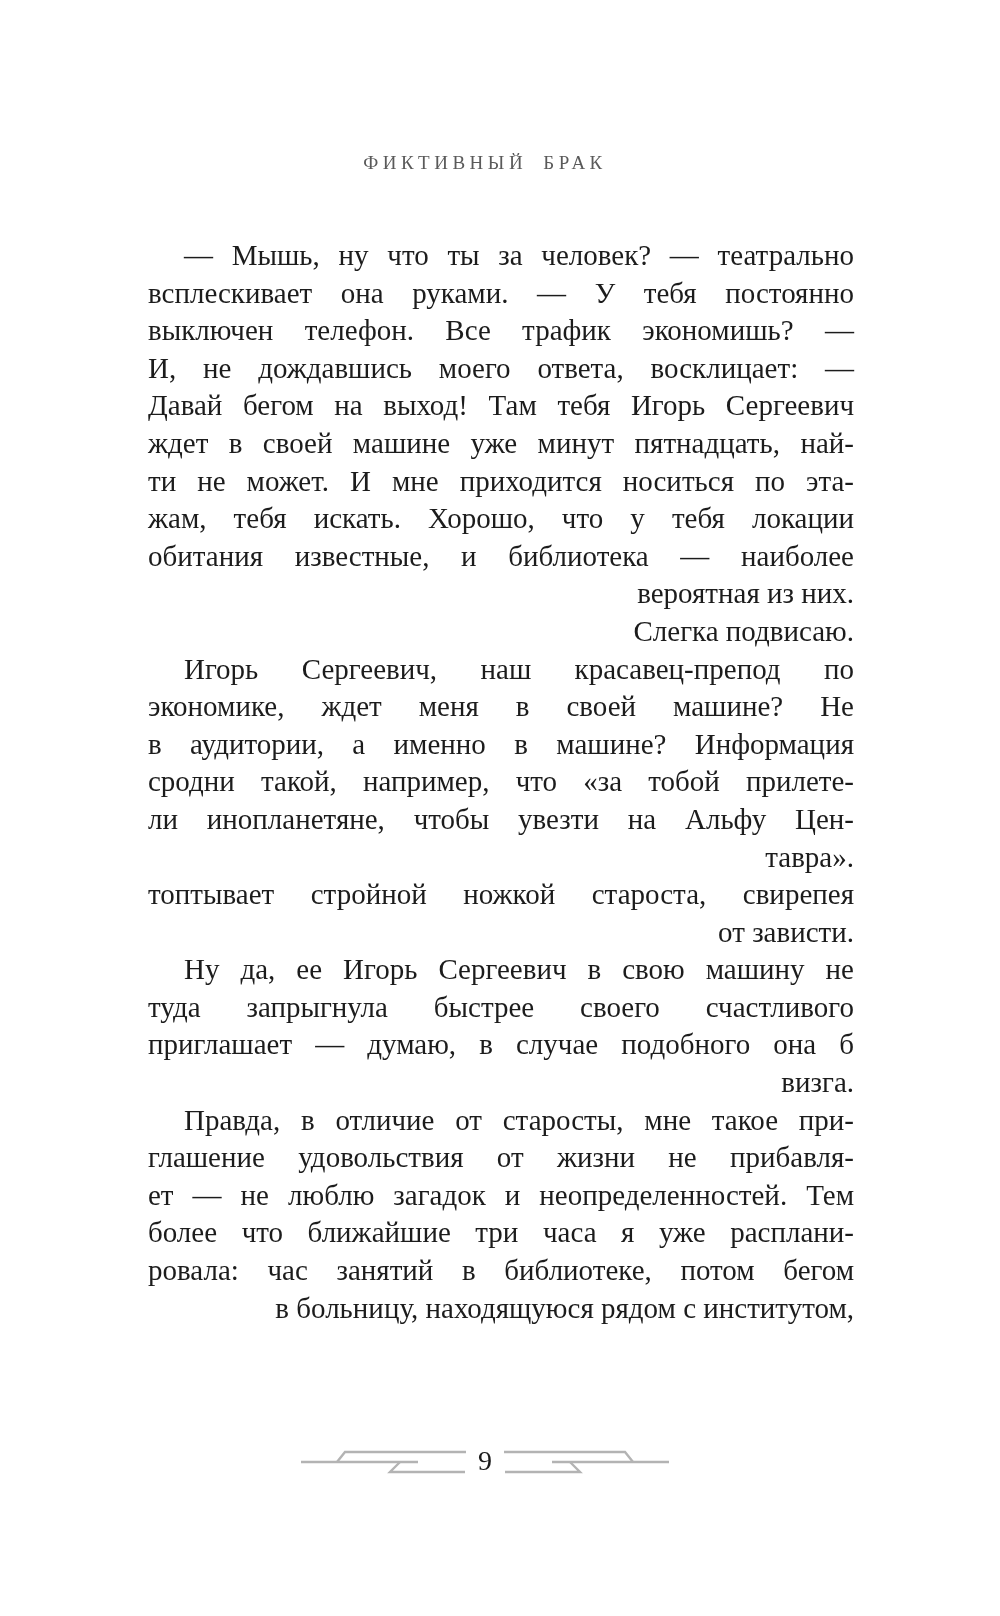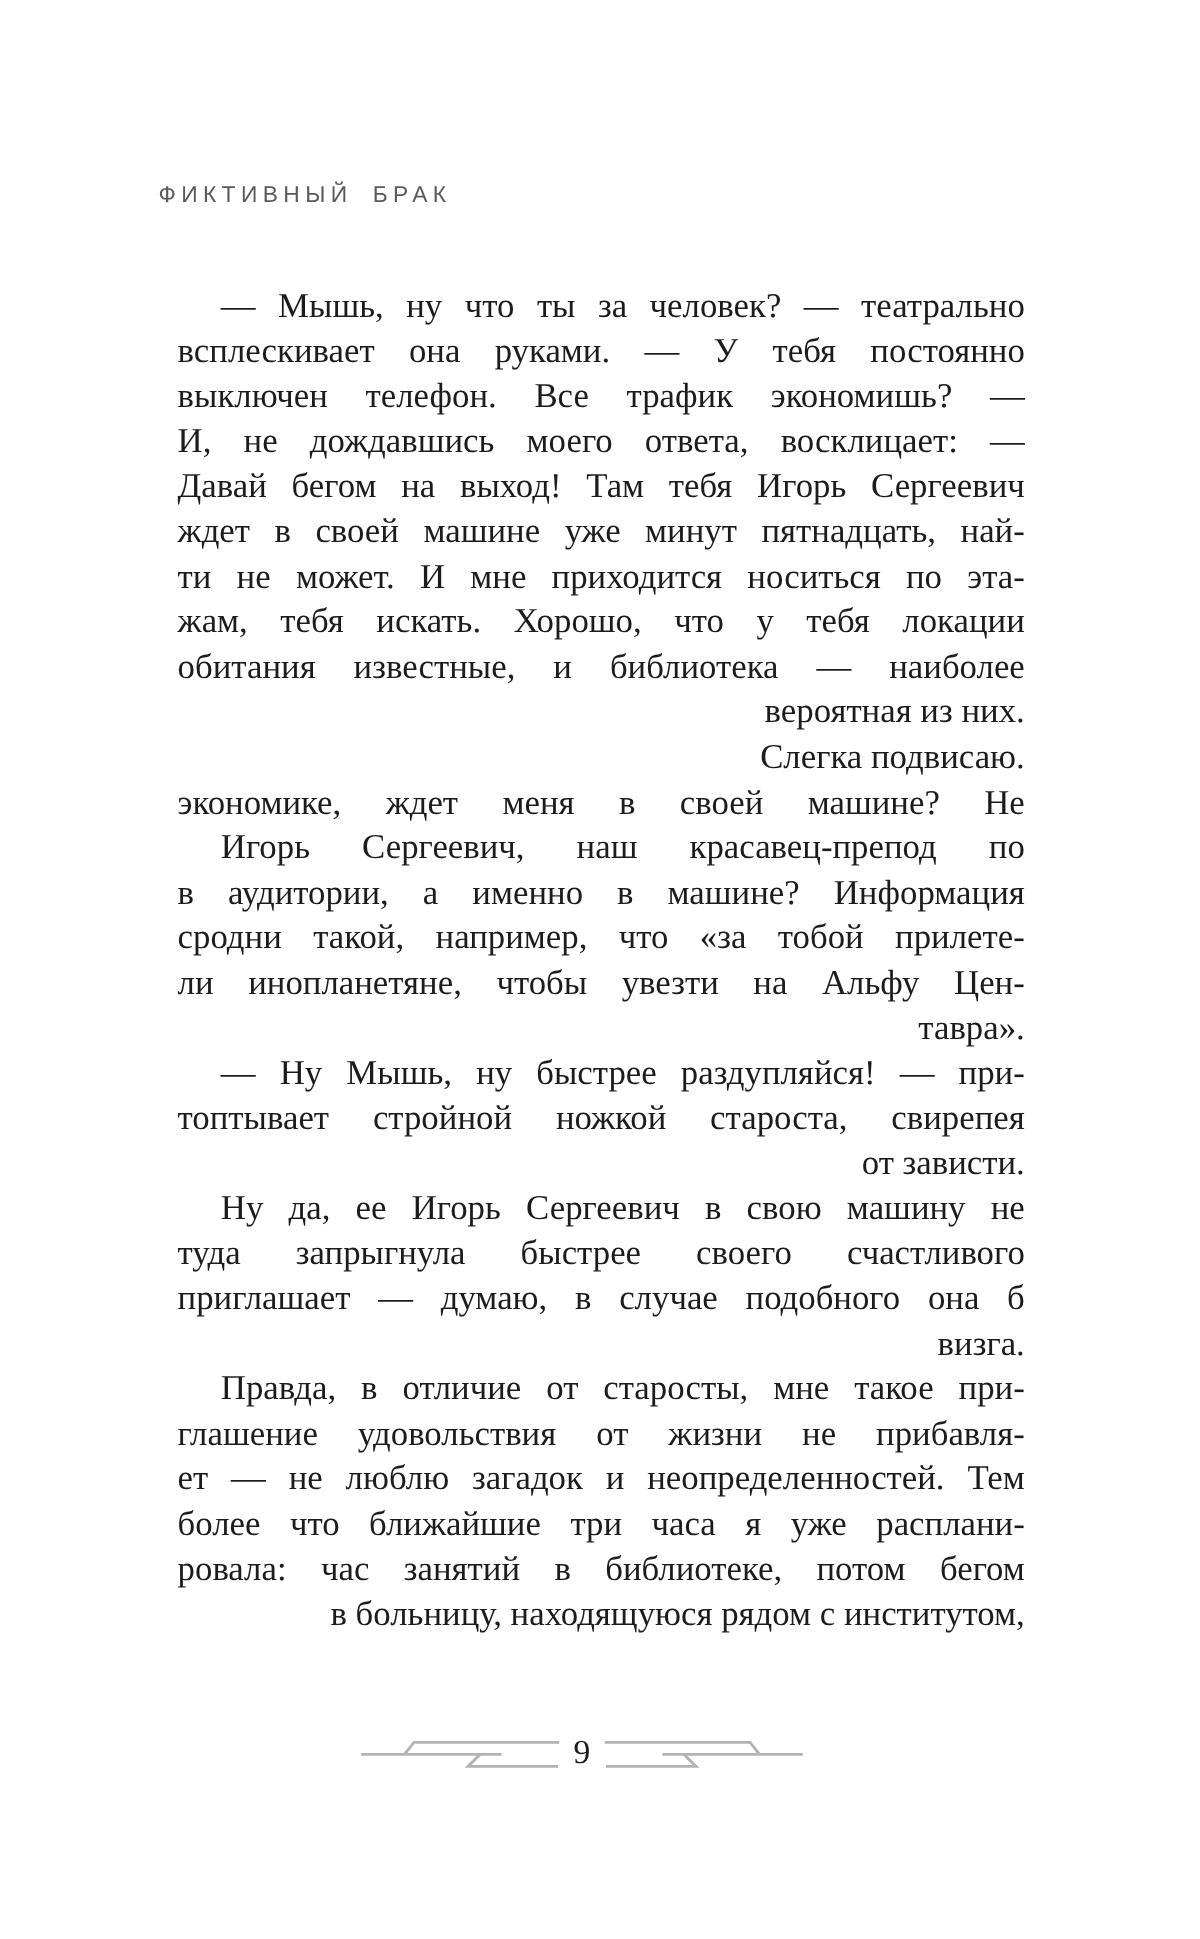--- a/index.html
+++ b/index.html
@@ -9,21 +9,22 @@
     background: #ffffff;
     position: relative;
     font-family: "Liberation Serif", "DejaVu Serif", serif;
     overflow: hidden;
   }
   .running-head {
     position: absolute;
     top: 152px;
     left: 132px;
     width: 706px;
-    font-family: Liberation Sans, sans-serif;
+    text-align: center;
+    font-family: Liberation Serif, serif;
     font-size: 19px;
     font-weight: 400;
     letter-spacing: 4.5px;
     word-spacing: 7px;
     color: #5a5a5a;
   }
   .page-text {
     position: absolute;
     top: 237px;
     left: 148px;
@@ -75,29 +76,28 @@
       <div class="line just">ждет в своей машине уже минут пятнадцать, най-</div>
       <div class="line just">ти не может. И мне приходится носиться по эта-</div>
       <div class="line just">жам, тебя искать. Хорошо, что у тебя локации</div>
       <div class="line just">обитания известные, и библиотека — наиболее</div>
       <div class="line last">вероятная из них.</div>
     </div>
     <div class="para">
       <div class="line first last">Слегка подвисаю.</div>
     </div>
     <div class="para">
+      <div class="line first just">Игорь Сергеевич, наш красавец-препод по</div>
       <div class="line just">экономике, ждет меня в своей машине? Не</div>
-      <div class="line first just">Игорь Сергеевич, наш красавец-препод по</div>
       <div class="line just">в аудитории, а именно в машине? Информация</div>
       <div class="line just">сродни такой, например, что «за тобой прилете-</div>
       <div class="line just">ли инопланетяне, чтобы увезти на Альфу Цен-</div>
       <div class="line last">тавра».</div>
     </div>
     <div class="para">
-      <div class="line first just">— Ну Мышь, ну быстрее раздупляйся! — при-</div>
       <div class="line just">топтывает стройной ножкой староста, свирепея</div>
       <div class="line last">от зависти.</div>
     </div>
     <div class="para">
       <div class="line first just">Ну да, ее Игорь Сергеевич в свою машину не</div>
       <div class="line just">туда запрыгнула быстрее своего счастливого</div>
       <div class="line just">приглашает — думаю, в случае подобного она б</div>
       <div class="line last">визга.</div>
     </div>
     <div class="para">

